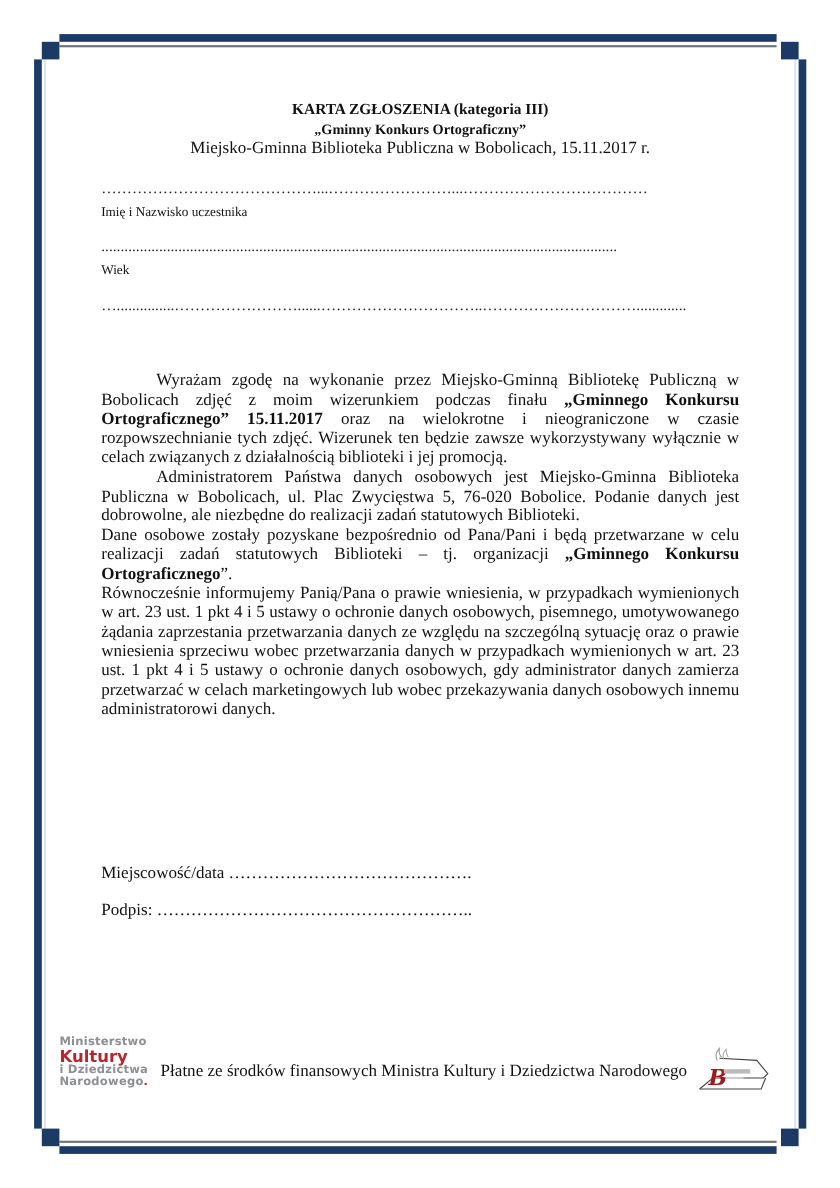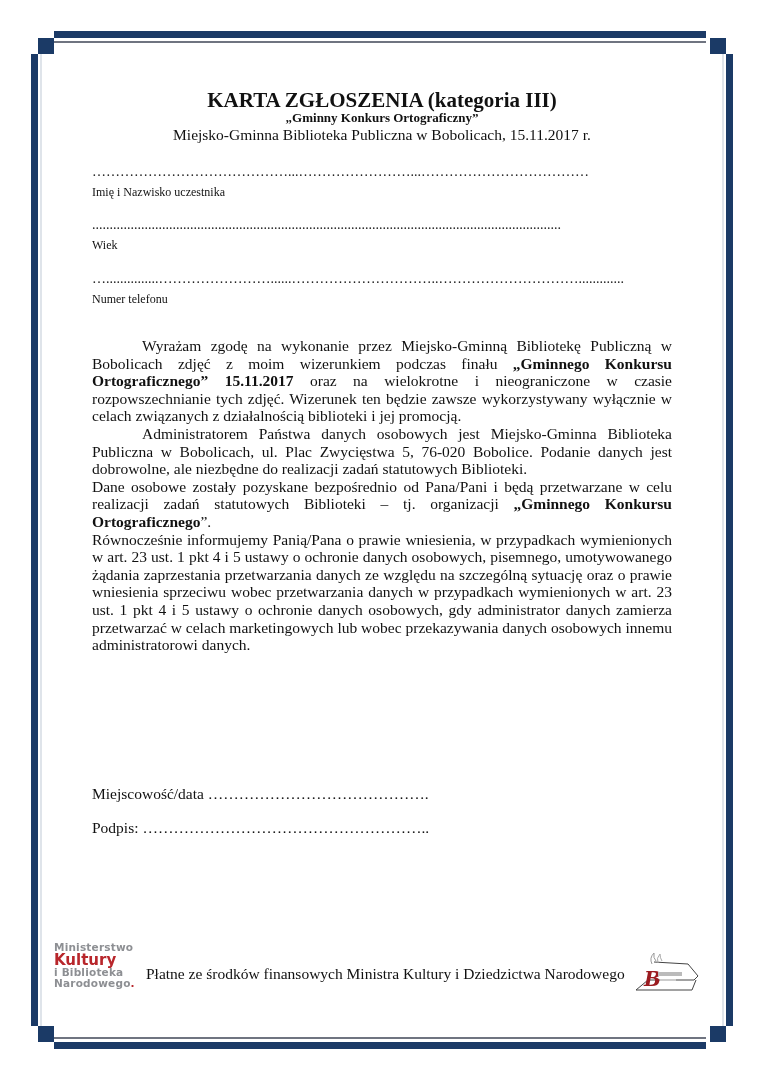--- a/index.html
+++ b/index.html
@@ -6,21 +6,21 @@
   body { width: 764px; height: 1080px; position: relative; overflow: hidden;
          font-family: "Liberation Serif", serif; color: #111; }
 
   
   .frame-bar { position: absolute; background: #1b3a66; }
   .frame-thin { position: absolute; background: #6f7480; }
   .frame-light { position: absolute; background: #dfe4ea; }
 
   
   .header { position: absolute; left: 0; width: 764px; top: 92px; text-align: center; }
-  .header .l1 { font-weight: bold; font-size: 21px; line-height: 17px; }
+  .header .l1 { font-weight: bold; font-size: 14px; line-height: 17px; }
   .header .l2 { font-weight: bold; font-size: 13px; line-height: 17px; }
   .header .l3 { font-size: 15.5px; line-height: 18px; }
 
   .field { position: absolute; left: 92px; width: 572px; }
   .field .dots { font-size: 14px; line-height: 14px; letter-spacing: 0; white-space: nowrap; overflow: hidden; color: #222; }
   .field .label { font-size: 12px; line-height: 20px; margin-top: 3px; }
 
   .body-text { position: absolute; left: 92px; width: 580px; top: 337px;
                font-size: 15.5px; line-height: 17.6px; text-align: justify; }
   .body-text p { margin: 0; }
@@ -71,37 +71,36 @@
 <div class="field" style="top:165px;">
   <div class="dots">……………………………………...……………………...………………………………</div>
   <div class="label">Imię i Nazwisko uczestnika</div>
 </div>
 <div class="field" style="top:218px;">
   <div class="dots">......................................................................................................................................</div>
   <div class="label">Wiek</div>
 </div>
 <div class="field" style="top:272px;">
   <div class="dots">…...............……………………......…………………………..………………………….............</div>
-  <div class="label">Numer telefonu</div>
 </div>
 
 <div class="body-text">
   <p class="indent"><span>Wyrażam zgodę na wykonanie przez Miejsko-Gminną Bibliotekę Publiczną w Bobolicach zdjęć z  moim wizerunkiem podczas finału </span><b>„Gminnego Konkursu Ortograficznego”   15.11.2017</b><span> oraz na wielokrotne i nieograniczone w czasie rozpowszechnianie tych zdjęć. Wizerunek ten będzie zawsze wykorzystywany wyłącznie w celach związanych z działalnością biblioteki i jej promocją.</span></p>
   <p class="indent">Administratorem Państwa danych osobowych jest Miejsko-Gminna Biblioteka Publiczna w Bobolicach, ul. Plac Zwycięstwa 5, 76-020 Bobolice. Podanie danych jest dobrowolne, ale niezbędne do realizacji zadań statutowych Biblioteki.</p>
   <p><span>Dane osobowe zostały pozyskane bezpośrednio od Pana/Pani i będą przetwarzane w celu realizacji zadań statutowych Biblioteki – tj. organizacji </span><b>„Gminnego Konkursu Ortograficznego</b><span>”.</span></p>
   <p>Równocześnie informujemy Panią/Pana o prawie wniesienia, w przypadkach wymienionych w art. 23 ust. 1 pkt 4 i 5 ustawy o ochronie danych osobowych, pisemnego, umotywowanego żądania zaprzestania przetwarzania danych ze względu na szczególną sytuację oraz o prawie wniesienia sprzeciwu wobec przetwarzania danych w przypadkach wymienionych w art. 23 ust. 1 pkt 4 i 5 ustawy o ochronie danych osobowych, gdy administrator danych zamierza przetwarzać w celach marketingowych lub wobec przekazywania danych osobowych innemu administratorowi danych.</p>
 </div>
 
 <div class="sig" style="top:785px;">Miejscowość/data …………………………………….</div>
 <div class="sig" style="top:819px;">Podpis: ………………………………………………..</div>
 
 <div class="ministry-logo">
   <span class="ln">Ministerstwo</span>
   <span class="ln red">Kultury</span>
-  <span class="ln">i Biblioteka</span>
+  <span class="ln">i Dziedzictwa</span>
   <span class="ln"><span>Narodowego</span><span class="dot">.</span></span>
 </div>
 
 <div class="footer-text">Płatne ze środków finansowych Ministra Kultury i Dziedzictwa Narodowego</div>
 
 <div class="library-logo">
   <svg width="68" height="44" viewBox="0 0 68 44">
 
     <path d="M4 40 L16 30 L62 30 L66 26 L56 14 L22 12" fill="none" stroke="#444" stroke-width="1"></path>
     <path d="M4 40 L60 40 L64 30" fill="none" stroke="#444" stroke-width="1"></path>

